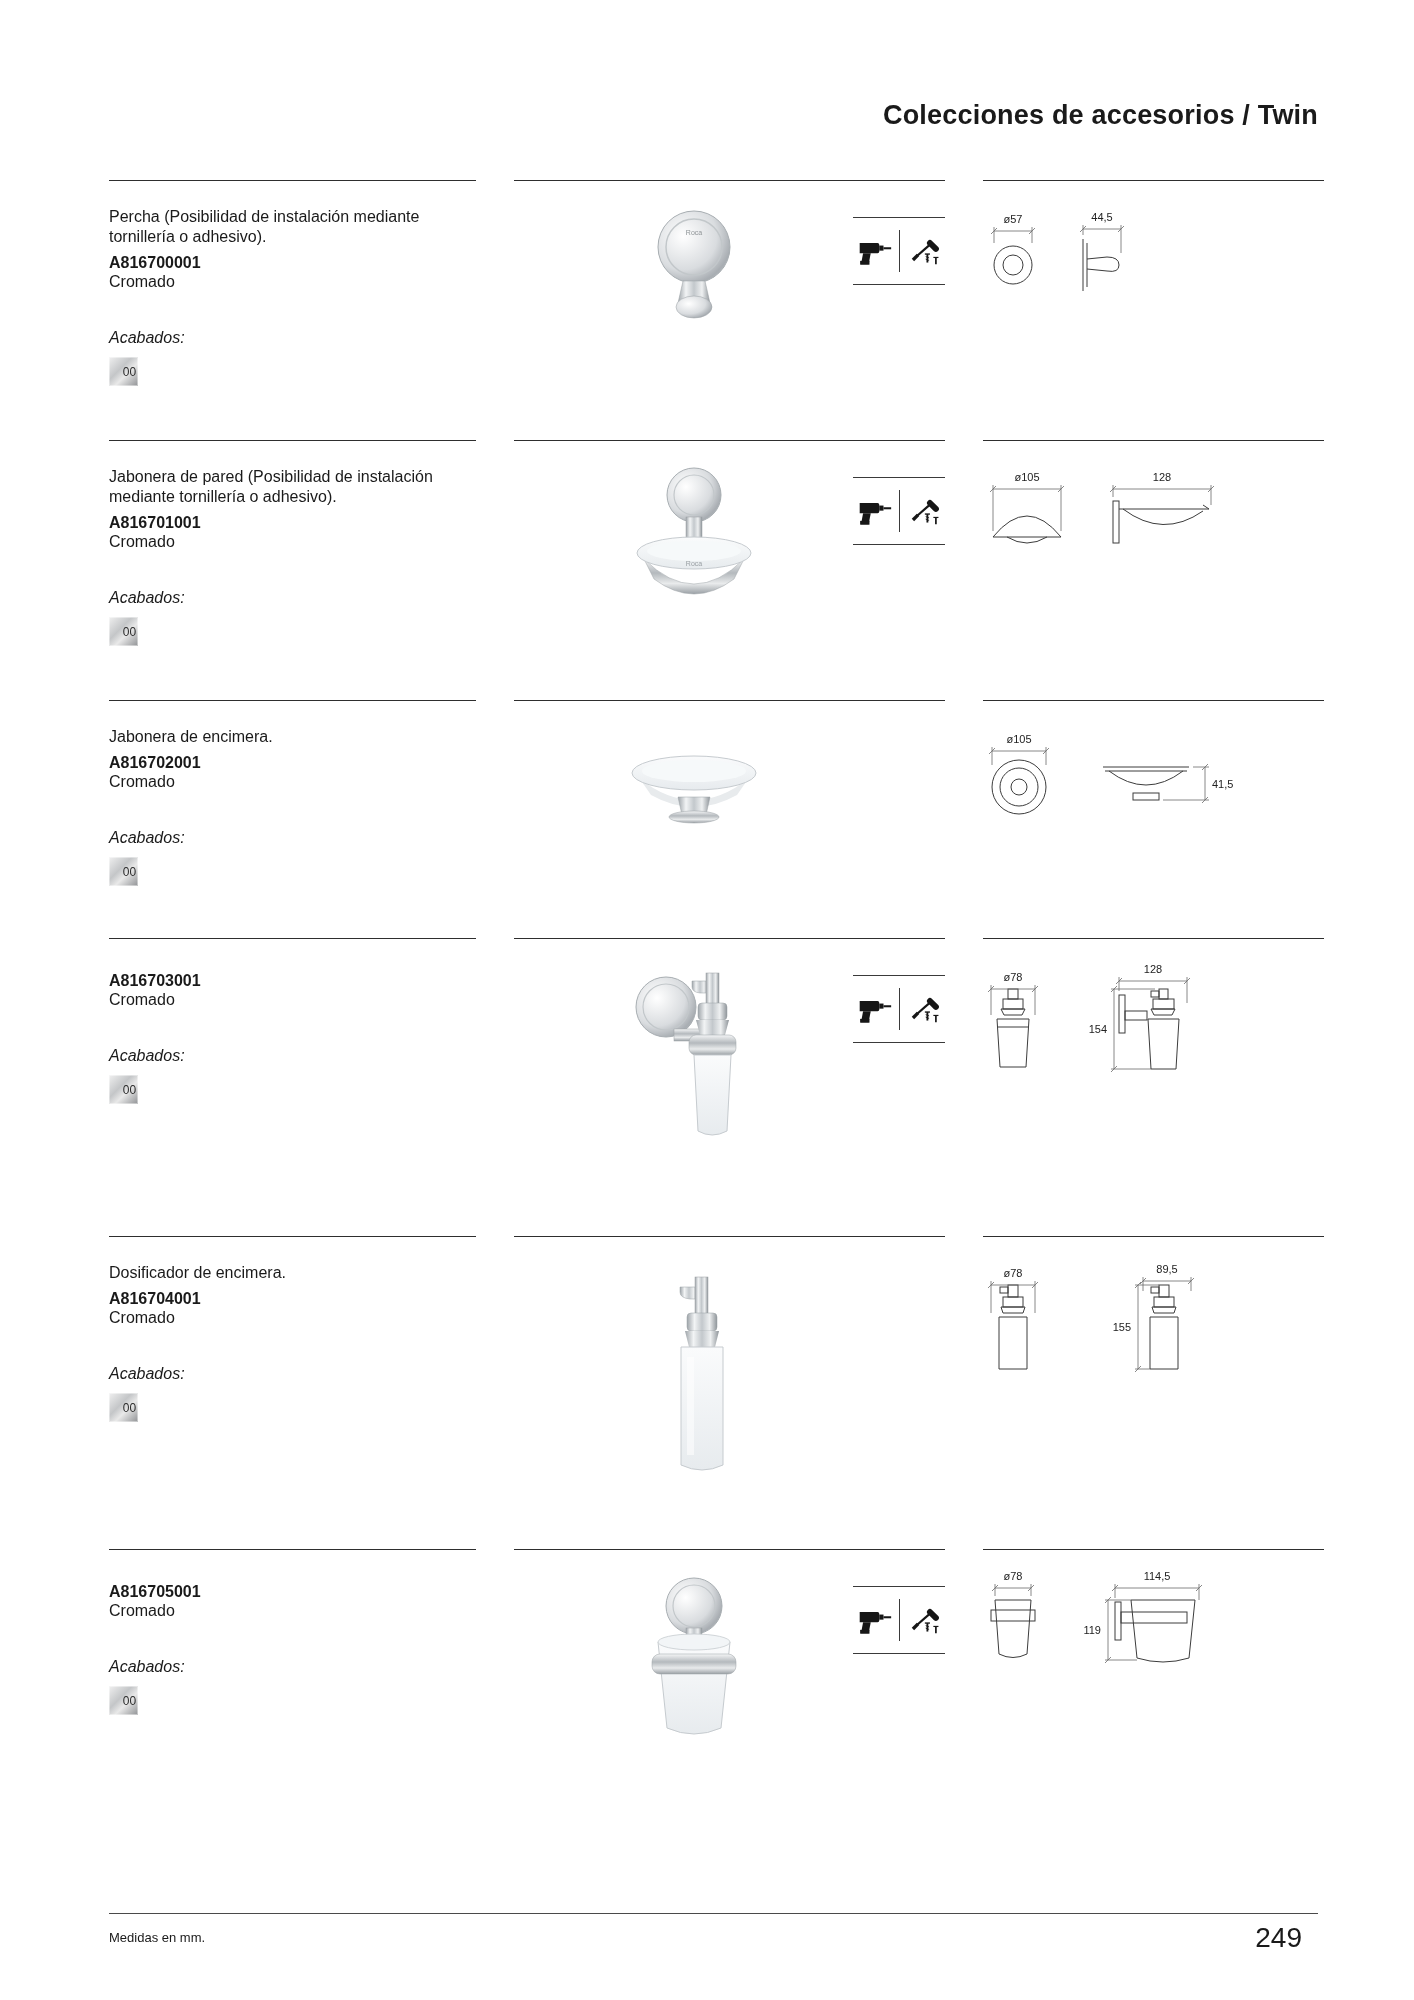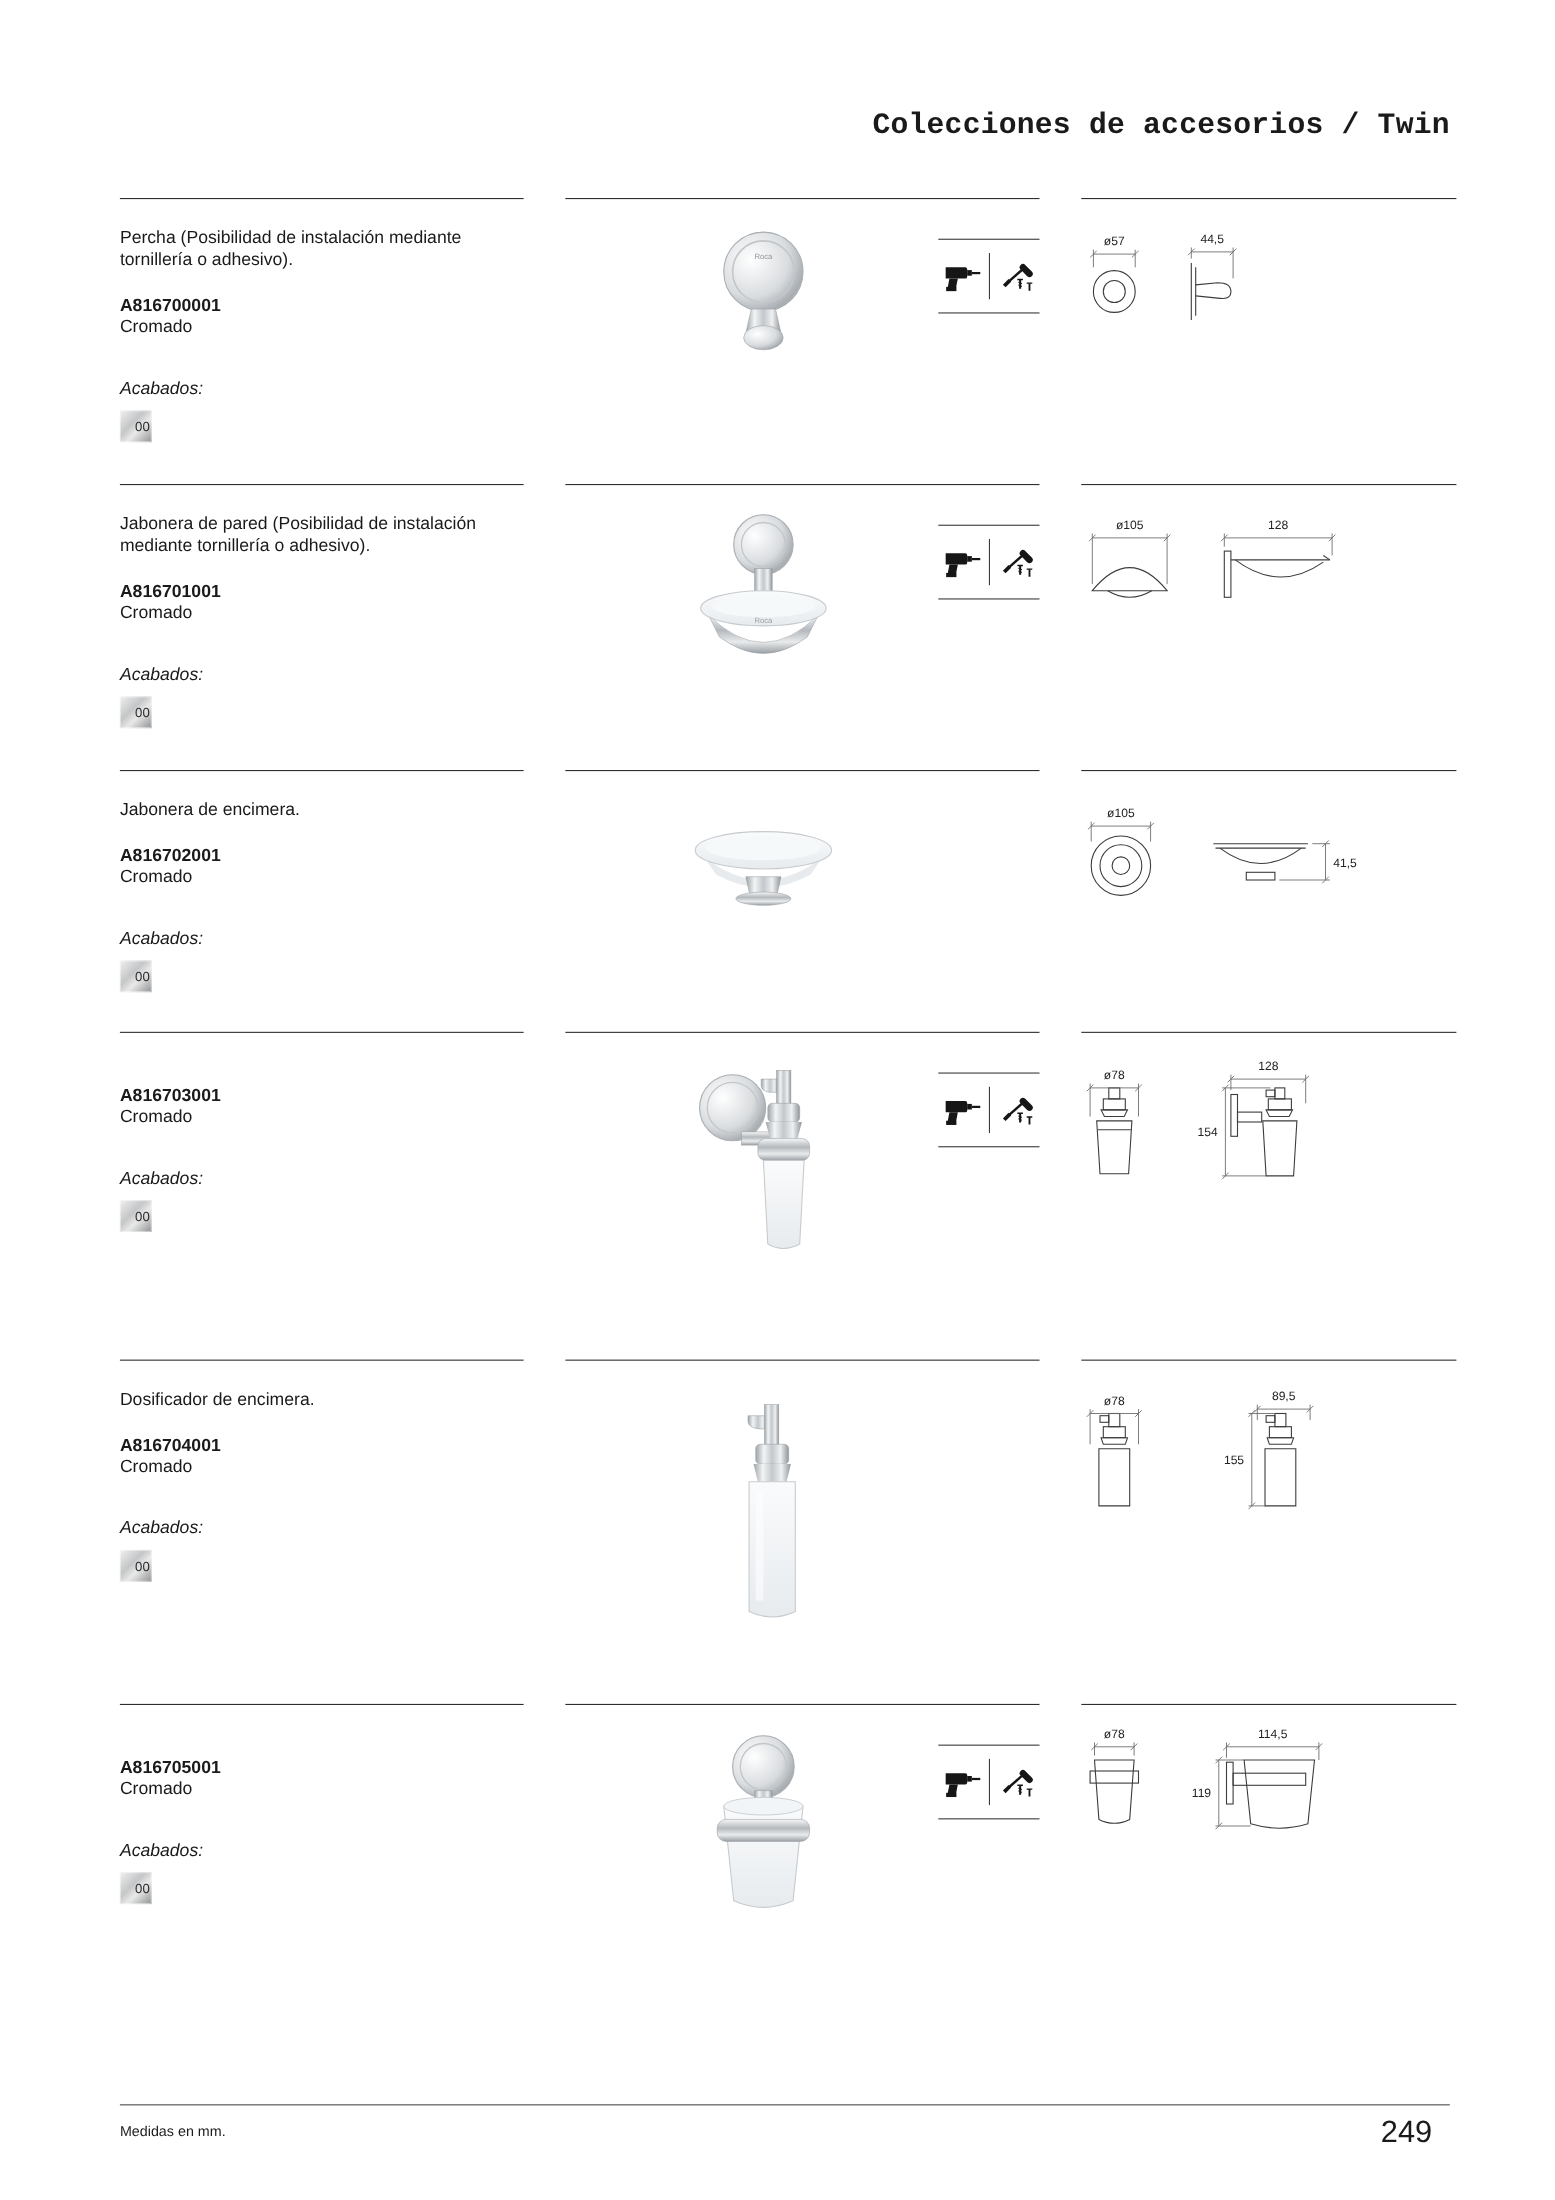--- a/index.html
+++ b/index.html
@@ -4,29 +4,29 @@
 <style>
   * { margin:0; padding:0; box-sizing:border-box; }
   html,body { width:1414px; }
   body {
     height:2000px; background:#ffffff; color:#1a1a1a;
     font-family:"Liberation Sans", sans-serif;
     position:relative; overflow:hidden;
   }
   .title {
     position:absolute; top:100px; right:96px;
-    font-size:27px; font-weight:700; letter-spacing:.2px;font-family:Liberation Mono, monospace;
+    font-size:27px; font-weight:700; letter-spacing:.2px;
   }
   .row { position:absolute; left:0; width:100%; }
   .col-text {
     position:absolute; left:109px; width:367px;
     border-top:1.5px solid #2e2e2e; padding-top:26px;
   }
   .desc { font-size:16px; line-height:20px; }
-  .code { margin-top:22px; font-size:16px; font-weight:700; line-height:19px; }
+  .code { margin-top:6px; font-size:16px; font-weight:700; line-height:19px; }
   .finish { font-size:16px; line-height:19px; }
   .acabados { margin-top:38px; font-size:16px;font-style:italic; }
   .swatch {
     margin-top:10px; width:29px; height:29px;
     background:linear-gradient(135deg,#f0f0f0 0%,#c4c6c8 40%,#e9e9e9 60%,#8f9194 100%);
     box-shadow:inset 0 0 0 1px rgba(255,255,255,.45);
     display:flex; align-items:center; justify-content:center;
     font-size:12px; color:#2b2b2b;padding-left:12px;
   }
   .col-image {

